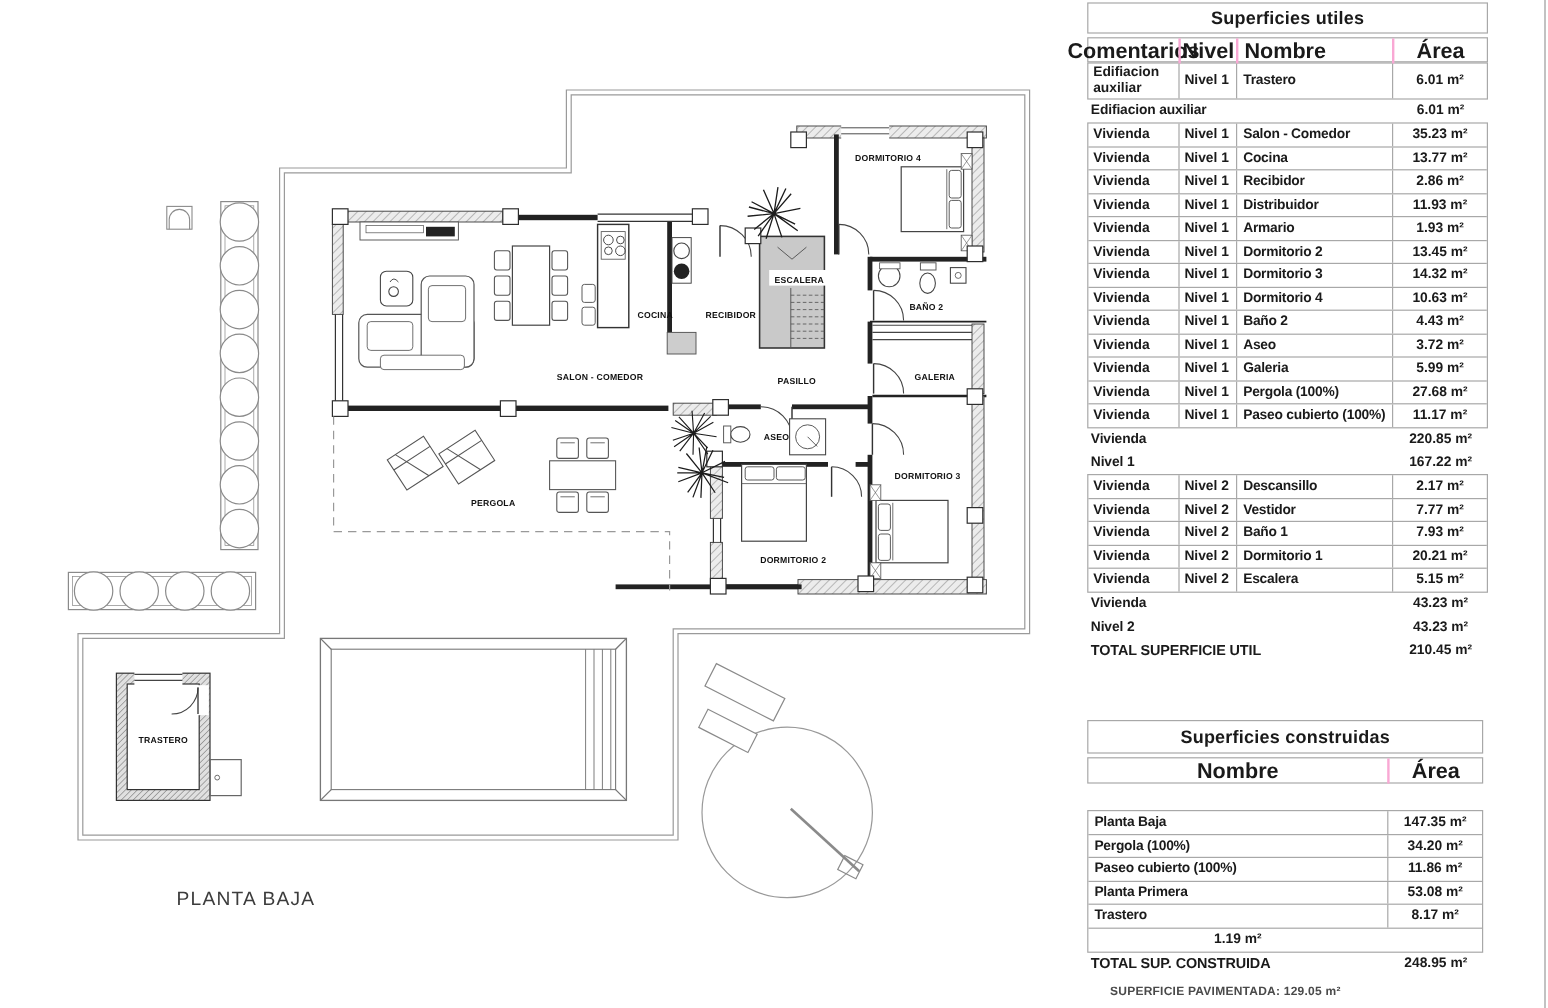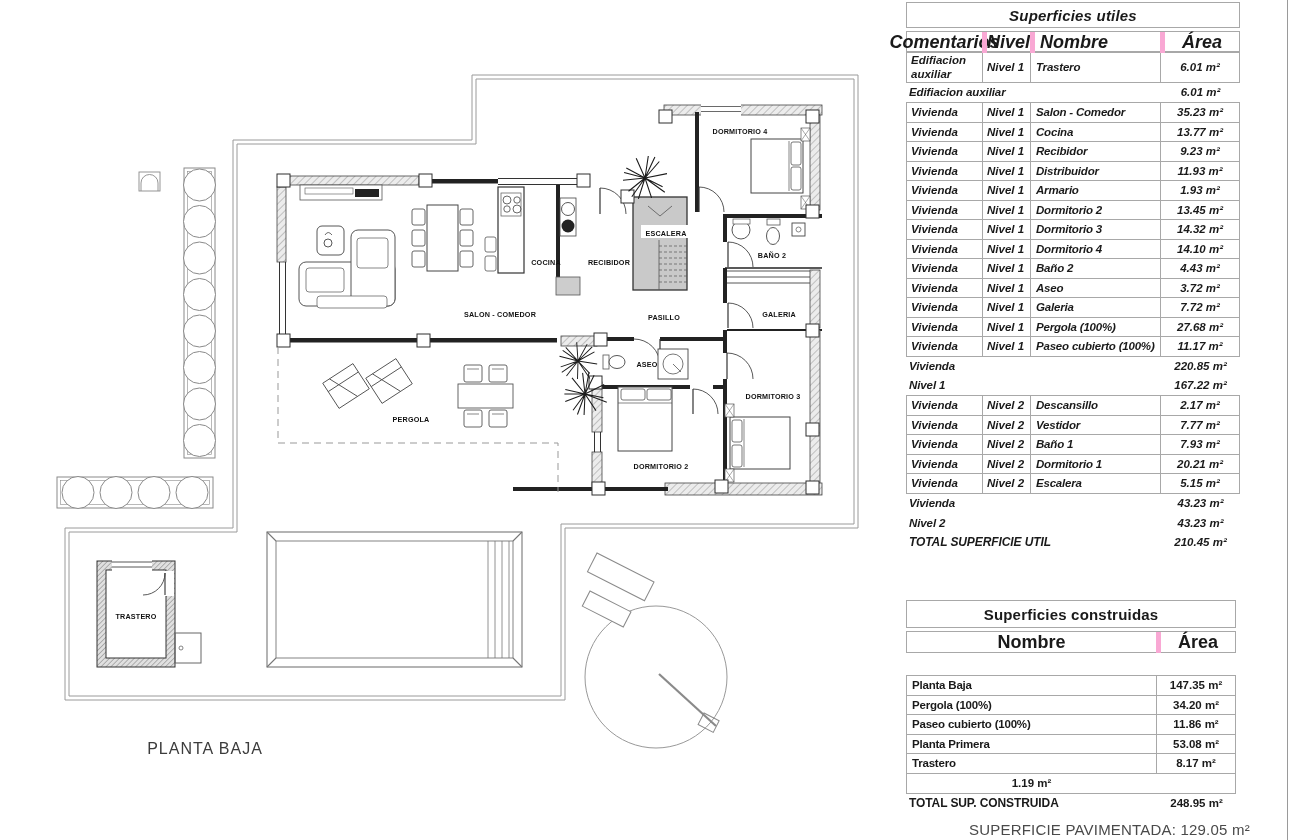--- a/index.html
+++ b/index.html
@@ -3,51 +3,51 @@
 <meta charset="utf-8">
 <style>
   html,body{margin:0;padding:0;background:#ffffff;}
   .page{position:relative;width:1290px;height:840px;background:#fff;overflow:hidden;
         font-family:"Liberation Sans",sans-serif;color:#1a1a1a;}
   .page-border{position:absolute;top:0;left:1287px;width:1px;height:840px;background:#9a9a9a;}
   svg text{font-family:"Liberation Sans",sans-serif;}
 
   
   .tbl{position:absolute;box-sizing:border-box;font-weight:bold;}
-  .tbl1{left:906px;top:2px;width:334px;font-style:italic;}
+  .tbl1{left:906px;top:2px;width:334px;}
   .tbl2{left:906px;top:600px;width:330px;}
   .t-title{box-sizing:border-box;border:1px solid #a8a8a8;height:26px;display:flex;
            align-items:center;justify-content:center;font-size:15px;letter-spacing:.2px;}
   .tbl2 .t-title{height:28px;}
   .t-head{box-sizing:border-box;border:1px solid #a8a8a8;margin-top:3px;height:21px;display:grid;}
   .tbl1 .t-head{grid-template-columns:75px 48px 130px 79px;}
   .tbl2 .t-head{grid-template-columns:249px 79px;height:22px;}
   .t-head .hc{display:flex;align-items:center;justify-content:center;font-size:18px;}
   .t-head .hc.left{justify-content:flex-start;padding-left:5px;}
-  .t-head .hc + .hc{border-left:5px solid #f9a8d4;}
+  .t-head .hc + .hc{border-left:2px solid #f9a8d4;}
   .t-sections{}
   .tbl2 .t-sections{margin-top:22px;}
   .grp{box-sizing:border-box;border:1px solid #a8a8a8;}
   .grow{display:grid;min-height:18.5px;align-items:center;}
   .tbl1 .grow{grid-template-columns:75px 48px 130px 79px;}
   .tbl2 .grow{grid-template-columns:249px 79px;min-height:18.6px;}
   .grow + .grow{border-top:1px solid #a8a8a8;}
   .cell{font-size:11.5px;line-height:1.25;box-sizing:border-box;align-self:stretch;
         display:flex;align-items:center;}
   .cell.c0{padding-left:4px;padding-right:2px;flex-wrap:wrap;}
   .cell.c1{padding-left:4px;}
   .cell.c2{padding-left:5px;letter-spacing:-0.2px;}
   .cell.c3{justify-content:center;}
   .cell + .cell{border-left:1px solid #a8a8a8;}
   .srow{display:flex;align-items:center;min-height:19.3px;font-size:11.5px;}
   .srow .slab{flex:1;padding-left:3px;letter-spacing:-0.1px;}
   .srow .sarea{width:79px;text-align:center;}
   .srow.total .slab{font-size:12px;}
-  .footer-note{position:absolute;left:925px;top:821px;font-size:15px;font-weight:normal;
-               color:#4a4a4a;letter-spacing:.2px;margin-left:44px;}
+  .footer-note{position:absolute;left:925px;top:821px;font-size:10px;font-weight:bold;
+               color:#4a4a4a;letter-spacing:.2px;}
 </style>
 </head>
 <body>
 
 <div class="page">
 
   
   <svg width="900" height="840" viewBox="0 0 900 840">
     <defs>
       <pattern id="hatch" width="5" height="5" patternUnits="userSpaceOnUse" patternTransform="rotate(45)">
@@ -412,21 +412,21 @@
           <div class="grow">
             <div class="cell c0">Vivienda</div>
             <div class="cell c1">Nivel 1</div>
             <div class="cell c2">Cocina</div>
             <div class="cell c3">13.77 m²</div>
           </div>
           <div class="grow">
             <div class="cell c0">Vivienda</div>
             <div class="cell c1">Nivel 1</div>
             <div class="cell c2">Recibidor</div>
-            <div class="cell c3">9.23 m²</div>
+            <div class="cell c3">2.86 m²</div>
           </div>
           <div class="grow">
             <div class="cell c0">Vivienda</div>
             <div class="cell c1">Nivel 1</div>
             <div class="cell c2">Distribuidor</div>
             <div class="cell c3">11.93 m²</div>
           </div>
           <div class="grow">
             <div class="cell c0">Vivienda</div>
             <div class="cell c1">Nivel 1</div>
@@ -442,39 +442,39 @@
           <div class="grow">
             <div class="cell c0">Vivienda</div>
             <div class="cell c1">Nivel 1</div>
             <div class="cell c2">Dormitorio 3</div>
             <div class="cell c3">14.32 m²</div>
           </div>
           <div class="grow">
             <div class="cell c0">Vivienda</div>
             <div class="cell c1">Nivel 1</div>
             <div class="cell c2">Dormitorio 4</div>
-            <div class="cell c3">14.10 m²</div>
+            <div class="cell c3">10.63 m²</div>
           </div>
           <div class="grow">
             <div class="cell c0">Vivienda</div>
             <div class="cell c1">Nivel 1</div>
             <div class="cell c2">Baño 2</div>
             <div class="cell c3">4.43 m²</div>
           </div>
           <div class="grow">
             <div class="cell c0">Vivienda</div>
             <div class="cell c1">Nivel 1</div>
             <div class="cell c2">Aseo</div>
             <div class="cell c3">3.72 m²</div>
           </div>
           <div class="grow">
             <div class="cell c0">Vivienda</div>
             <div class="cell c1">Nivel 1</div>
             <div class="cell c2">Galeria</div>
-            <div class="cell c3">7.72 m²</div>
+            <div class="cell c3">5.99 m²</div>
           </div>
           <div class="grow">
             <div class="cell c0">Vivienda</div>
             <div class="cell c1">Nivel 1</div>
             <div class="cell c2">Pergola (100%)</div>
             <div class="cell c3">27.68 m²</div>
           </div>
           <div class="grow">
             <div class="cell c0">Vivienda</div>
             <div class="cell c1">Nivel 1</div>

